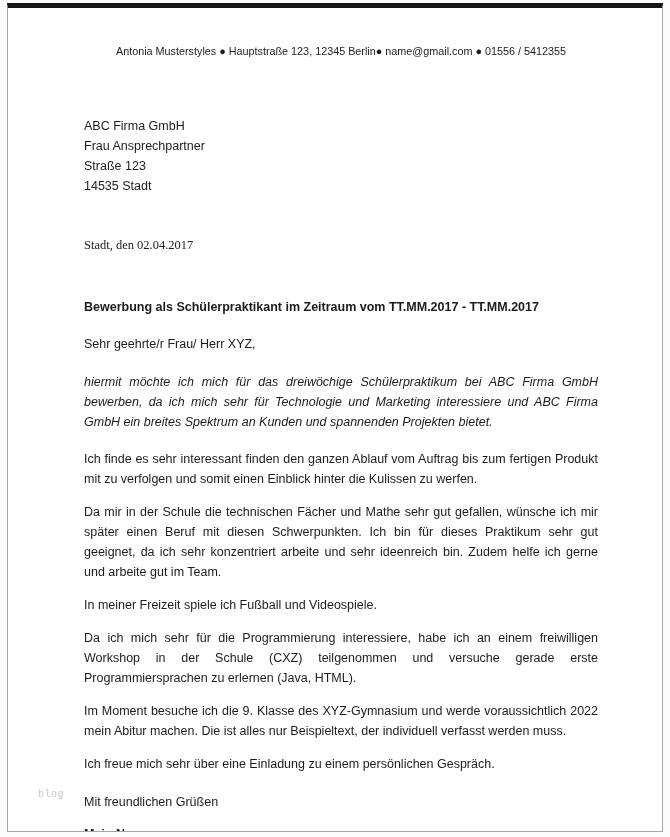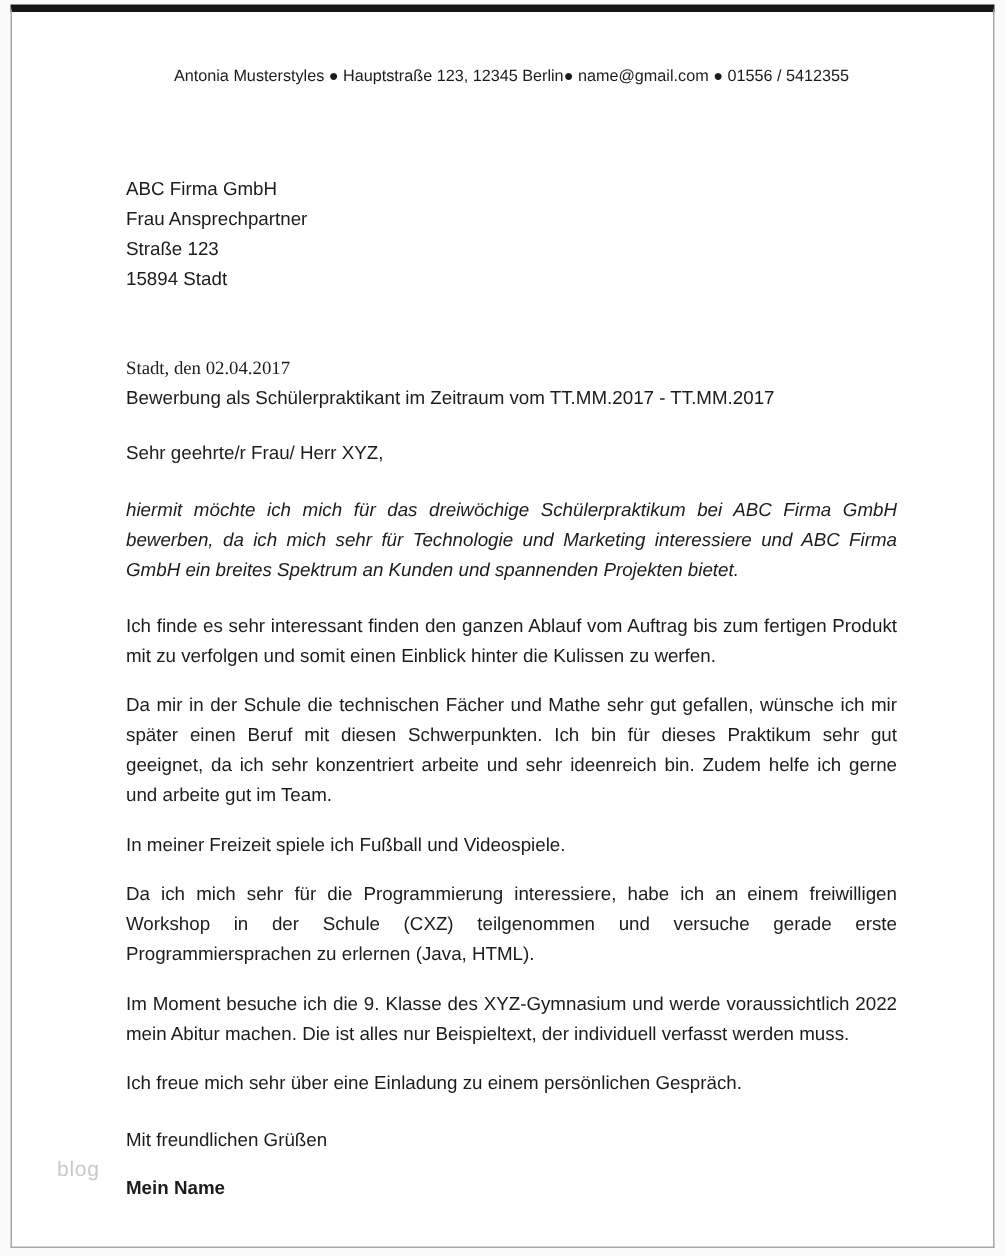--- a/index.html
+++ b/index.html
@@ -28,48 +28,49 @@
   }
   .contact-line {
     text-align: center;
     font-size: 10.8px;
     line-height: 20px;
     white-space: nowrap;
   }
   .recipient { margin-top: 55px; }
   .recipient .addr-line { height: 20px; }
   .date-line { text-align: left; margin-top: 39px; font-family: Liberation Serif, serif; }
-  .subject { font-weight: normal; }
+  .subject { font-weight: bold; margin-top: 42px; }
   .salutation { margin-top: 17px; }
   .body-paragraphs { margin-top: 18px; }
   p.para { margin: 0 0 13px 0; text-align: justify; }
   p.para.tight { margin-bottom: 17px; font-style: italic; }
   .closing { margin-top: 18px; }
   .signature { margin-top: 12px; font-weight: bold; }
   .watermark {
     position: absolute;
-    left: 30px; bottom: 44px;
-    font-size: 14px;
+    left: 30px; bottom: 31px;
+    font-size: 10px;
     color: #c9c9c9;
     letter-spacing: 0.5px;
+    font-family: Liberation Mono, monospace;
   }
 </style>
 </head>
 <body>
 
 <div class="page">
   <div class="content">
 
     <div class="contact-line">Antonia Musterstyles ● Hauptstraße 123, 12345 Berlin● name@gmail.com ● 01556 / 5412355</div>
 
     <div class="recipient">
       <div class="addr-line">ABC Firma GmbH</div>
       <div class="addr-line">Frau Ansprechpartner</div>
       <div class="addr-line">Straße 123</div>
-      <div class="addr-line">15894 Stadt</div>
+      <div class="addr-line">14535 Stadt</div>
     </div>
 
     <div class="date-line">Stadt, den 02.04.2017</div>
 
     <div class="subject">Bewerbung als Schülerpraktikant im Zeitraum vom TT.MM.2017 - TT.MM.2017</div>
 
     <div class="salutation">Sehr geehrte/r Frau/ Herr XYZ,</div>
 
     <div class="body-paragraphs">
       <p class="para tight">hiermit möchte ich mich für das dreiwöchige Schülerpraktikum bei ABC Firma GmbH bewerben, da ich mich sehr für Technologie und Marketing interessiere und ABC Firma GmbH ein breites Spektrum an Kunden und spannenden Projekten bietet.</p>

